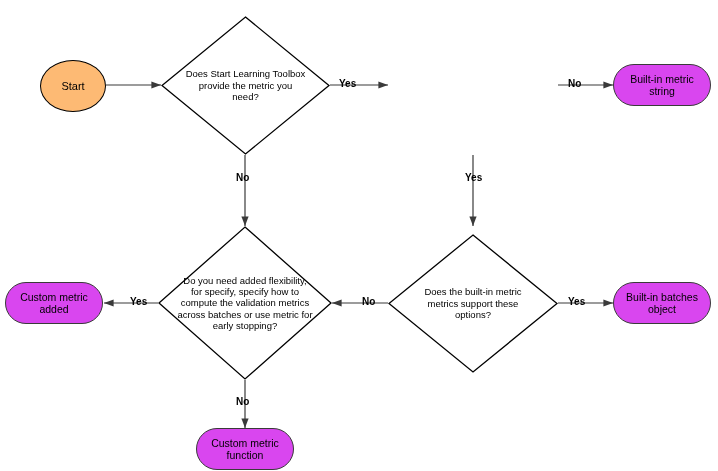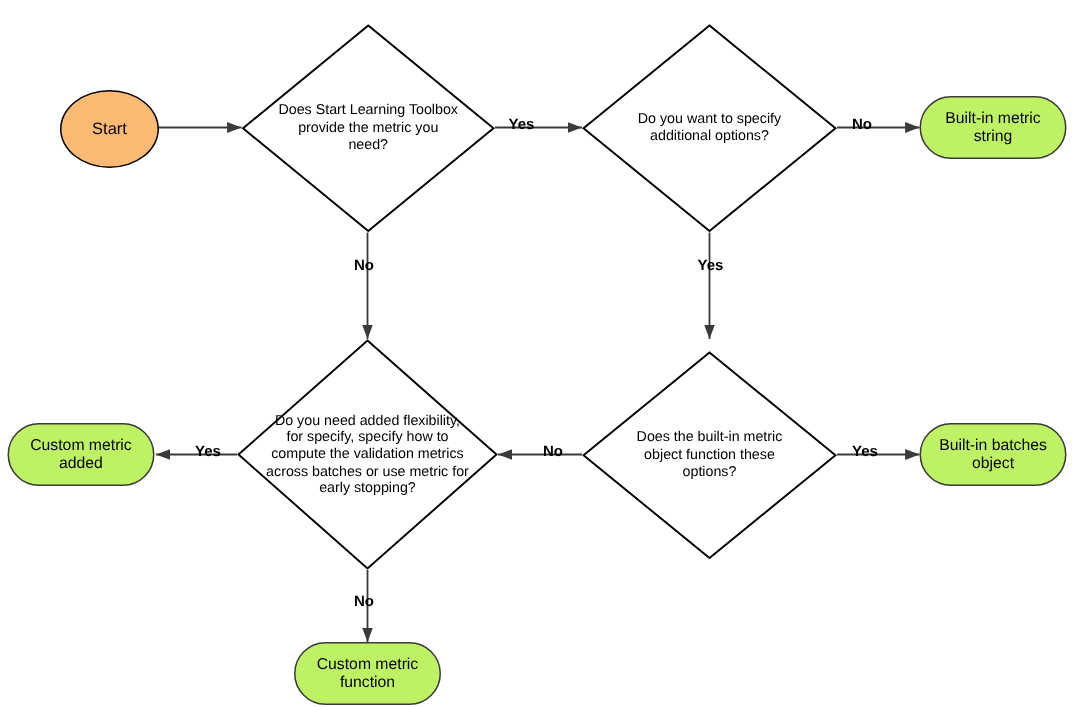--- a/index.html
+++ b/index.html
@@ -44,21 +44,21 @@
     border: 1.5px solid #000000;
     border-radius: 50%;
     background: #fdba74;
     font-size: 11px;
   }
 
   
   .stadium-node {
     border: 1px solid #3a3a3a;
     border-radius: 22px;
-    background: #bef264;
+    background: #d946ef;
     font-size: 10.5px;
   }
 
   
   .diamond-wrap {
     position: absolute;
   }
   .diamond-shape {
     position: absolute;
     left: 0;
@@ -124,36 +124,30 @@
     <span class="label">Start</span>
   </div>
 
   <div class="diamond-wrap" style="left:161px; top:16px; width:169px; height:139px;">
     <svg class="diamond-shape" viewBox="0 0 169 139" preserveAspectRatio="none">
       <polygon points="84.5,1 168,69.5 84.5,138 1,69.5" fill="#ffffff" stroke="#000000" stroke-width="1.3"></polygon>
     </svg>
     <div class="diamond-text">Does Start Learning Toolbox provide the metric you need?</div>
   </div>
 
-  <div class="diamond-wrap" style="left:388px; top:16px; width:170px; height:139px;">
-    <svg class="diamond-shape" viewBox="0 0 170 139" preserveAspectRatio="none">
-      <polygon points="85,1 169,69.5 85,138 1,69.5" fill="#ffffff" stroke="#000000" stroke-width="1.3"></polygon>
-    </svg>
-    <div class="diamond-text">Do you want to specify additional options?</div>
-  </div>
 
   <div class="node stadium-node" style="left:613px; top:64px; width:98px; height:42px;">
     <span class="label">Built-in metric string</span>
   </div>
 
   <div class="diamond-wrap" style="left:388px; top:234px; width:170px; height:139px;">
     <svg class="diamond-shape" viewBox="0 0 170 139" preserveAspectRatio="none">
       <polygon points="85,1 169,69.5 85,138 1,69.5" fill="#ffffff" stroke="#000000" stroke-width="1.3"></polygon>
     </svg>
-    <div class="diamond-text">Does the built-in metric object function these options?</div>
+    <div class="diamond-text">Does the built-in metric metrics support these options?</div>
   </div>
 
   <div class="node stadium-node" style="left:613px; top:282px; width:98px; height:42px;">
     <span class="label">Built-in batches object</span>
   </div>
 
   <div class="diamond-wrap" style="left:158px; top:226px; width:174px; height:154px;">
     <svg class="diamond-shape" viewBox="0 0 174 154" preserveAspectRatio="none">
       <polygon points="87,1 173,77 87,153 1,77" fill="#ffffff" stroke="#000000" stroke-width="1.3"></polygon>
     </svg>

